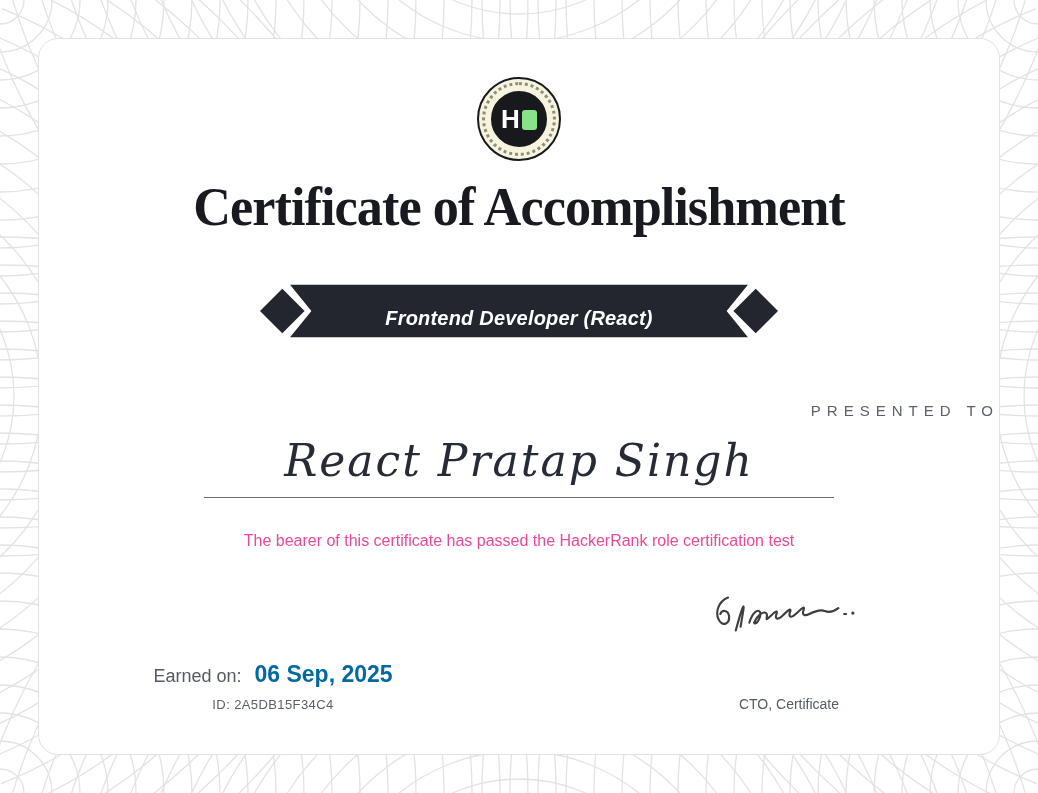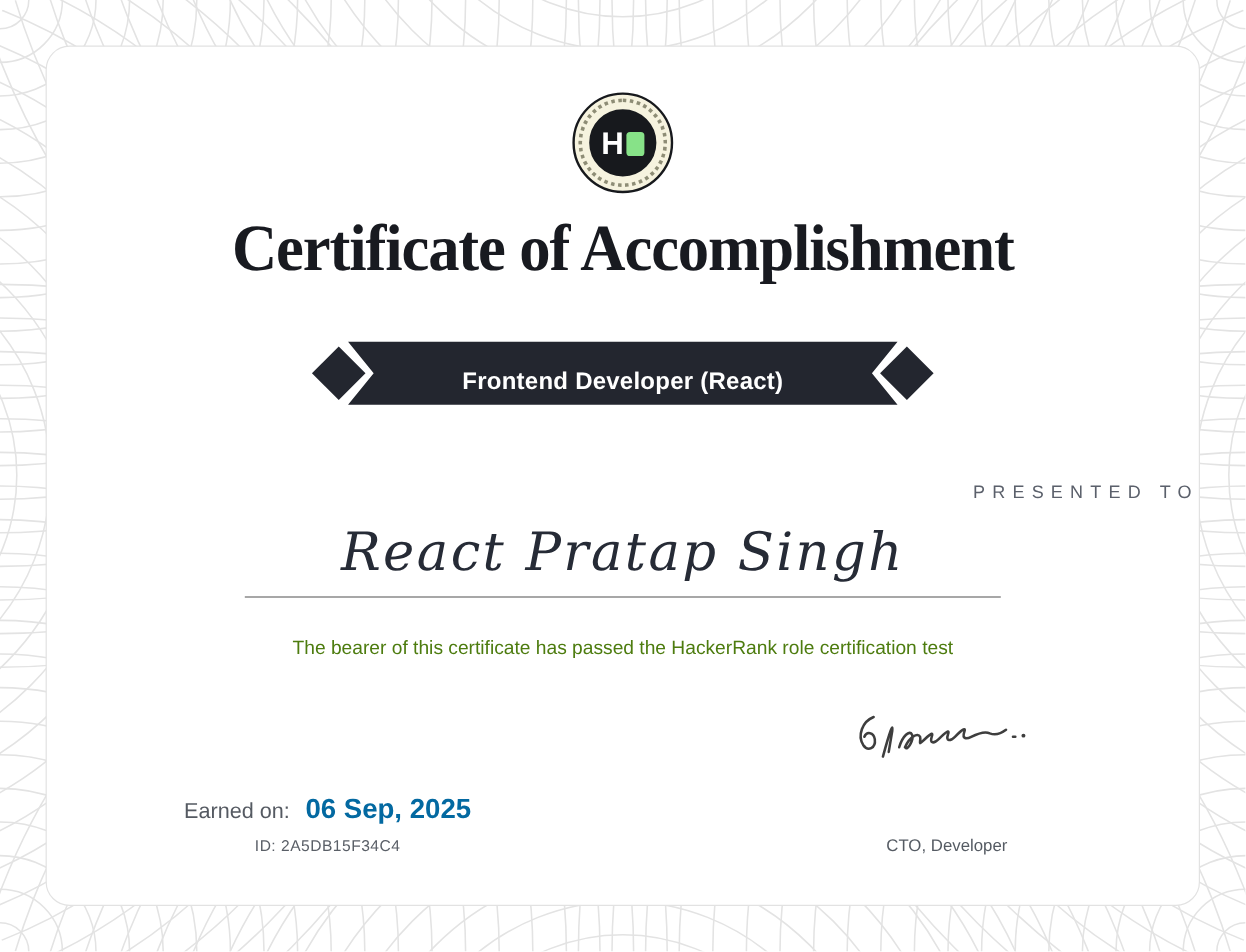--- a/index.html
+++ b/index.html
@@ -28,21 +28,21 @@
   }
   .logo-h{color:#ffffff;font-weight:800;font-size:26px;line-height:1;letter-spacing:-1px;}
   .logo-square{width:15px;height:20px;background:#87e288;border-radius:3px;margin-top:1px;}
   
   .title{
     position:absolute;top:136px;left:0;right:0;margin:0;text-align:center;
     font-family:"Liberation Serif", serif;font-weight:700;font-size:55px;
     letter-spacing:-1px;color:#181a20;transform:scaleX(.95);
   }
   
-  .ribbon{position:absolute;top:245px;left:50%;transform:translateX(-50%);width:520px;height:68px;}
+  .ribbon{position:absolute;top:245px;left:50%;transform:translateX(-50%);width:520px;height:68px;font-style:italic;}
   .ribbon svg{display:block;width:520px;height:54px;}
   .ribbon-label{
     position:absolute;inset:0;display:flex;align-items:center;justify-content:center;
     color:#ffffff;font-size:20px;font-weight:700;letter-spacing:.2px;
   }
   
   .presented{
     position:absolute;top:363px;left:0;right:0;text-align:right;
     color:#5b606b;font-size:15px;letter-spacing:6px;
   }
@@ -50,21 +50,21 @@
     position:absolute;top:396px;left:0;right:0;text-align:center;
     font-family:"DejaVu Serif", serif;font-style:italic;font-size:44px;
     color:#262b36;letter-spacing:2px;
   }
   .name-underline{
     position:absolute;top:458px;left:50%;transform:translateX(-50%);
     width:630px;height:0;border-top:1px solid #6e6e6e;
   }
   .bearer{
     position:absolute;top:493px;left:0;right:0;text-align:center;
-    color:#4d7c0f;font-size:16px;
+    color:#ec4899;font-size:16px;
   }
   
   .earned-row{
     position:absolute;top:622px;left:234px;transform:translateX(-50%);
     white-space:nowrap;display:flex;align-items:baseline;gap:13px;
   }
   .earned-label{color:#555a62;font-size:18px;}
   .earned-date{color:#0369a1;font-size:23px;font-weight:700;}
   .id-row{
     position:absolute;top:658px;left:234px;transform:translateX(-50%);
@@ -156,16 +156,16 @@
     </div>
     <div class="id-row">
       <span>ID:</span>
       <span>2A5DB15F34C4</span>
     </div>
 
     <svg class="signature" width="165" height="60" viewBox="0 0 170 62" aria-hidden="true">
       <path d="M22 14 C12 18 8 30 13 38 C17 44 24 41 23 33 C22 27 16 26 14 31 M30 48 C36 26 39 18 38 26 L35 44 M44 40 C47 30 53 25 55 29 C57 33 51 44 49 40 C53 31 60 27 62 31 C63 34 60 39 64 35 C70 29 74 26 72 31 C70 37 74 37 78 33 C84 27 88 24 86 29 C84 35 88 35 92 31 C98 25 102 22 100 27 C98 33 102 33 106 31 C112 28 118 26 122 28 C127 30 132 28 136 25 M142 31 L144 31" stroke="#3e3e3e" stroke-width="2.2" fill="none" stroke-linecap="round"></path>
       <circle cx="151" cy="30" r="1.7" fill="#3e3e3e"></circle>
     </svg>
-    <div class="signer-title">CTO, Developer</div>
+    <div class="signer-title">CTO, Certificate</div>
 
   </div>
 </div>
 
 </body></html>

